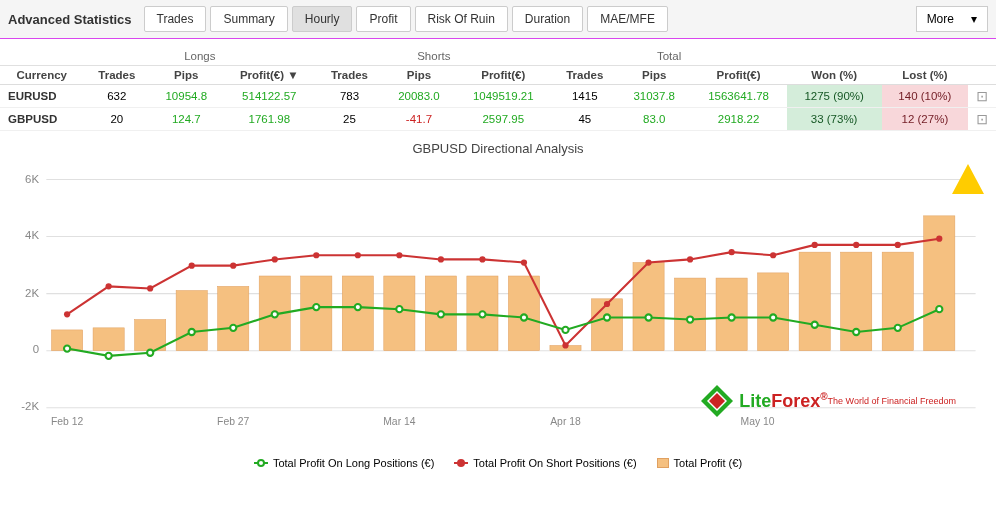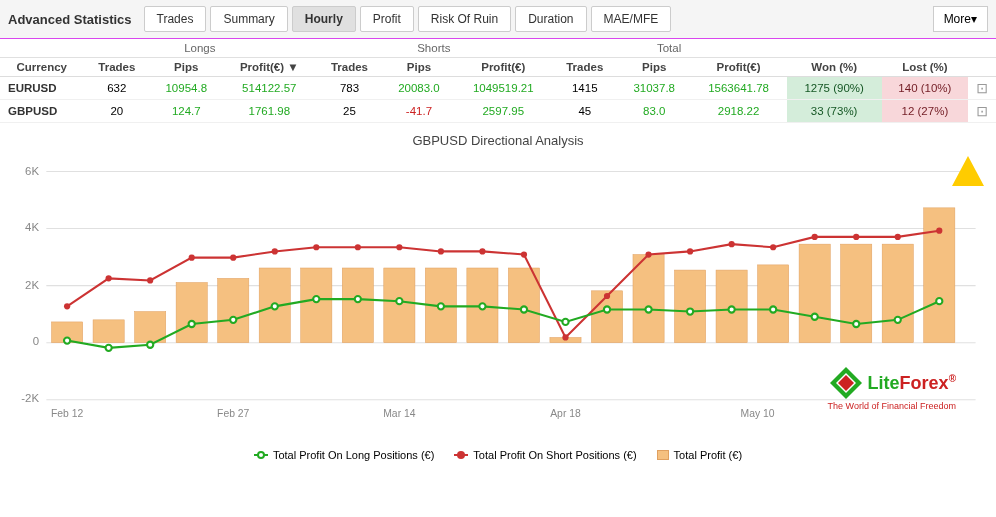--- a/index.html
+++ b/index.html
@@ -10,28 +10,28 @@
       padding: 6px 8px; gap: 4px;
     }
     .header-title {
       font-weight: bold; font-size: 13px; color: #333; margin-right: 8px;
     }
     .tab-btn {
       padding: 5px 12px; border: 1px solid #ccc; background: #fff; cursor: pointer;
       font-size: 12px; color: #333; border-radius: 2px;
     }
     .tab-btn.active {
-      background: #e0e0e0; font-weight: bold;
+      background: #e0e0e0; font-weight: normal;
     }
     .more-btn {
       margin-left: auto; padding: 5px 10px; border: 1px solid #ccc; background: #fff;
-      cursor: pointer; font-size: 12px; display: flex; align-items: flex-end; gap: 0;
-    }
-
-    .stats-table-wrap { width: 100%; }
+      cursor: pointer; font-size: 12px; display: flex; align-items: flex-end; gap: 17px;
+    }
+
+    .stats-table-wrap { width: 100%; margin-top: 8px; }
     table { width: 100%; border-collapse: collapse; font-size: 11.5px; }
     th, td { padding: 3px 8px; text-align: center; border: none; }
     thead tr.group-header th { color: #666; font-weight: normal; border-bottom: 1px solid #e0e0e0; }
     thead tr.col-header th { color: #444; font-weight: bold; border-bottom: 1px solid #ddd; }
     tbody tr { border-bottom: 1px solid #f0f0f0; }
     .col-currency { text-align: left; color: #333; font-weight: bold; }
     .green { color: #22aa22; }
     .red { color: #cc2222; }
     .won-cell { background: #d4edda; color: #155724; }
     .lost-cell { background: #f8d7da; color: #721c24; }
@@ -71,21 +71,21 @@
       top: 6px; left: -8px;
       width: 0; height: 0;
       border-left: 8px solid transparent;
       border-right: 8px solid transparent;
       border-bottom: 0px solid transparent;
     }
 
     .liteforex-logo {
       position: absolute; right: 20px; bottom: 40px;
       font-size: 11px; color: #555;
-      display: flex; flex-direction: column; align-items: center;
+      display: flex; flex-direction: row; align-items: center;
     }
   </style>
 </head>
 <body>
 
 <div class="header-bar">
   <span class="header-title">Advanced Statistics</span>
   <button class="tab-btn">Trades</button>
   <button class="tab-btn">Summary</button>
   <button class="tab-btn active">Hourly</button>

